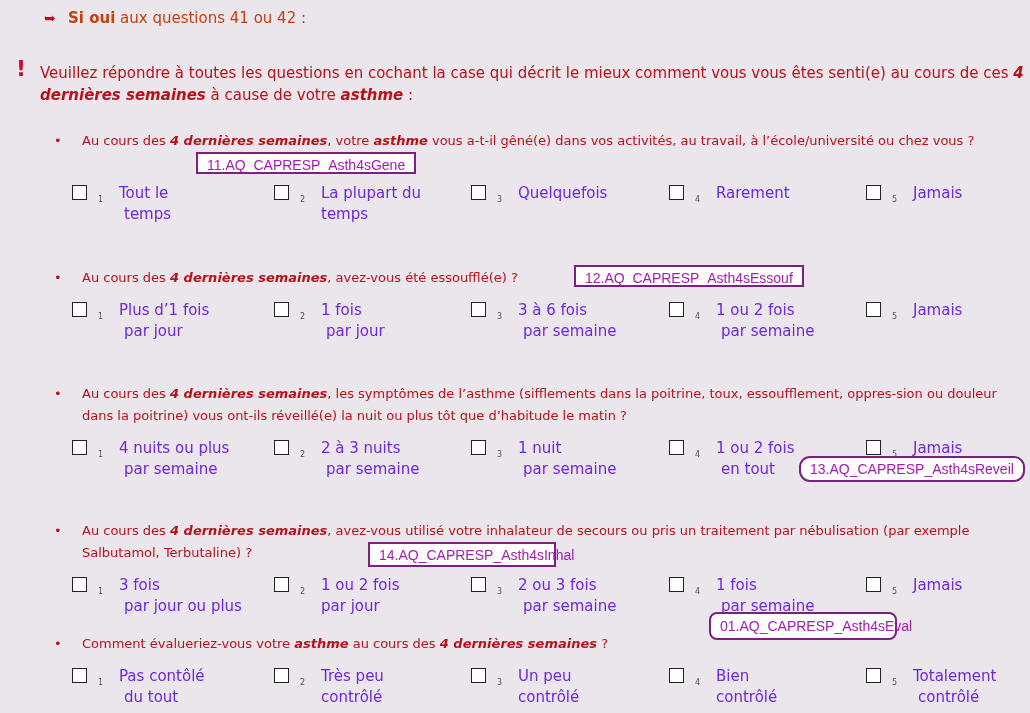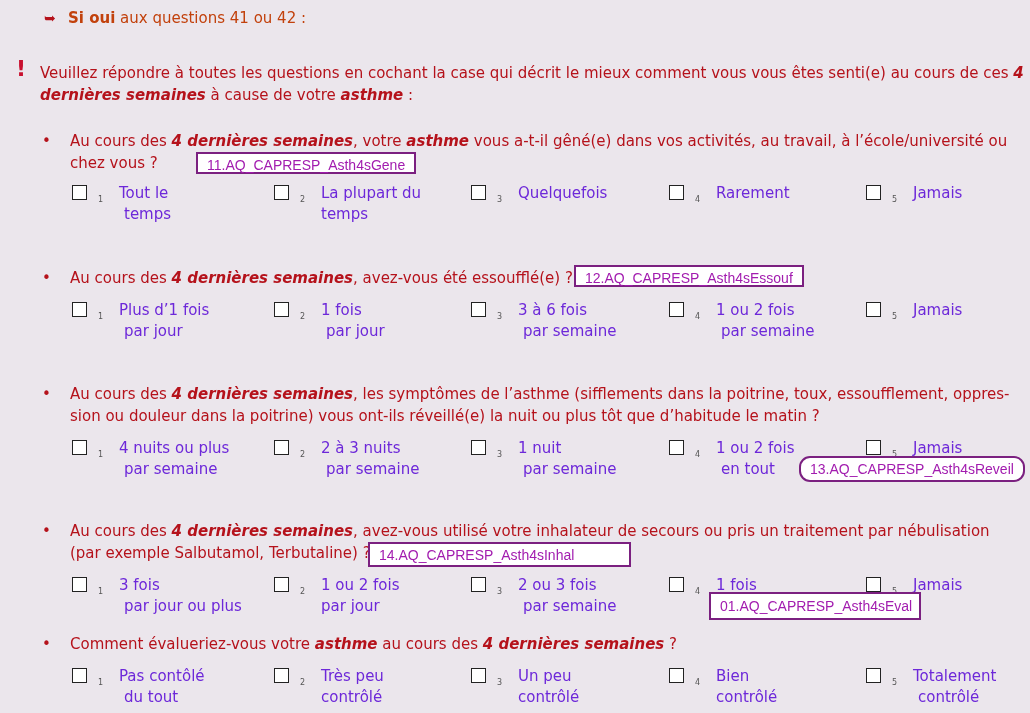--- a/index.html
+++ b/index.html
@@ -11,21 +11,21 @@
     color: #1a1a1a;
   }
   .red { color: #b5121b; }
   .abs { position: absolute; }
   .intro-arrow { left: 44px; top: 10px; font-size: 14px; }
   .intro-line { left: 68px; top: 9px; font-size: 15px; color: #c2410c; }
   .intro-line b { font-weight: bold; }
   .excl { left: 16px; top: 56px; font-size: 22px; font-weight: bold; color: #c8102e; }
   .instr { left: 40px; top: 62px; width: 990px; font-size: 15px; line-height: 22px; color: #b5121b; }
   .bi { font-weight: bold; font-style: italic; }
-  .q { left: 56px; width: 960px; font-size: 15px; line-height: 22px; color: #b5121b; }
+  .q { left: 68px; width: 960px; font-size: 13px; line-height: 22px; color: #b5121b; }
   .bullet { display: inline-block; width: 14px; }
   .qtext { padding-left: 14px; text-indent: -14px; }
   .tag {
     border: 2px solid #7b2080; background: #fff; color: #a21caf;
     font-family: "Liberation Sans", sans-serif; font-size: 14px;
     padding: 0 9px; height: 22px; line-height: 22px; box-sizing: border-box;
     white-space: nowrap;
   }
   .opts { left: 72px; width: 960px; height: 44px; }
   .opt { position: absolute; top: 0; width: 197px; height: 44px; cursor: pointer; }
@@ -151,21 +151,21 @@
       <span class="olabel"><span>Jamais</span></span>
     </div>
 </div>
 <div class="abs tag" style="left:799px; top:456px; height:26px; line-height:22px;border-radius:11px;">13.AQ_CAPRESP_Asth4sReveil</div>
 
 <div class="abs q" style="top:520px;">
   <div class="qtext">
     <span class="bullet">•</span><span>Au cours des </span><span class="bi">4 dernières semaines</span><span>, avez-vous utilisé votre inhalateur de secours ou pris un traitement par nébulisation (par exemple Salbutamol, Terbutaline) ?</span>
   </div>
 </div>
-<div class="abs tag" style="left:368px; top:542px; width:263px; height:25px;">14.AQ_CAPRESP_Asth4sInhal</div>
+<div class="abs tag" style="left:368px; top:542px; width:188px; height:25px;">14.AQ_CAPRESP_Asth4sInhal</div>
 <div class="abs opts" style="top:575px;">
   <div class="opt" style="left:0px;">
       <span class="cb"></span>
       <span class="num">1</span>
       <span class="olabel"><span>3 fois</span><span class="l2">par jour ou plus</span></span>
     </div>
   <div class="opt" style="left:202px;">
       <span class="cb"></span>
       <span class="num">2</span>
       <span class="olabel"><span>1 ou 2 fois</span><span class="l2 np">par jour</span></span>
@@ -185,21 +185,21 @@
       <span class="num">5</span>
       <span class="olabel"><span>Jamais</span></span>
     </div>
 </div>
 
 <div class="abs q" style="top:633px;">
   <div class="qtext">
     <span class="bullet">•</span><span>Comment évalueriez-vous votre </span><span class="bi">asthme</span><span> au cours des </span><span class="bi">4 dernières semaines</span><span> ?</span>
   </div>
 </div>
-<div class="abs tag" style="left:709px; top:592px; width:212px; height:28px; line-height:24px; text-align:center;">01.AQ_CAPRESP_Asth4sEval</div>
+<div class="abs tag" style="left:709px; top:612px; width:188px; height:28px; line-height:24px; text-align:center;border-radius:8px;">01.AQ_CAPRESP_Asth4sEval</div>
 <div class="abs opts" style="top:666px;">
   <div class="opt" style="left:0px;">
       <span class="cb"></span>
       <span class="num">1</span>
       <span class="olabel"><span>Pas contôlé</span><span class="l2">du tout</span></span>
     </div>
   <div class="opt" style="left:202px;">
       <span class="cb"></span>
       <span class="num">2</span>
       <span class="olabel"><span>Très peu</span><span class="l2 np">contrôlé</span></span>

